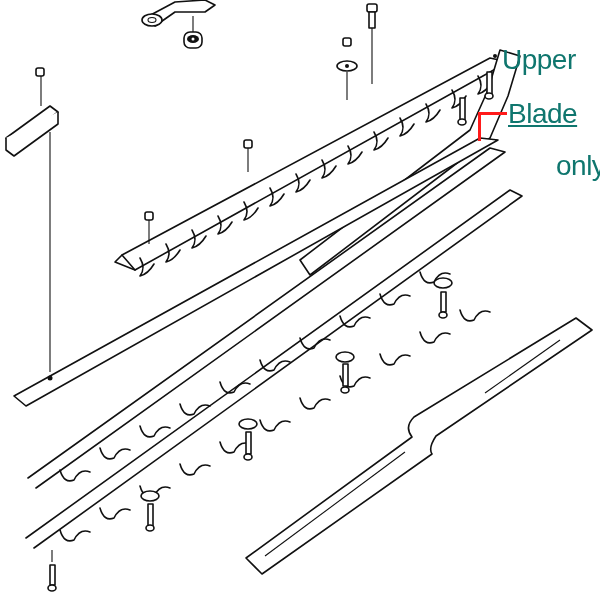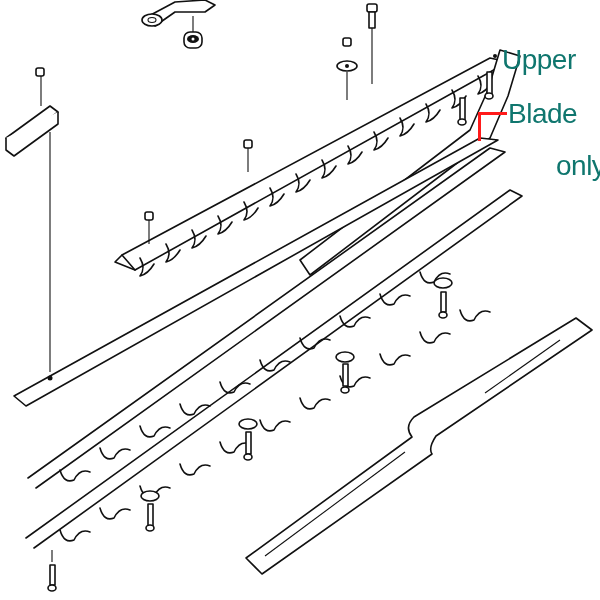--- a/index.html
+++ b/index.html
@@ -146,15 +146,15 @@
   </g>
 
   <g>
     <path class="ln" d="M246,558 L412,437 q-8,-10 2,-20 L576,318 L592,330 L436,436 q-8,12 -4,18 L262,574 Z"></path>
     <line class="thin" x1="265" y1="556" x2="405" y2="452"></line>
     <line class="thin" x1="485" y1="393" x2="560" y2="340"></line>
   </g>
 </svg>
 
 <div class="annot-text" style="left:502px; top:46px;">Upper</div>
-<div class="annot-text" style="left:508px; top:100px;">Blade</div>
+<div class="annot-text" style="left:508px; top:100px;text-decoration:underline;">Blade</div>
 <div class="annot-text" style="left:518px; top:152px;margin-left:38px;">only</div>
 <div class="bracket" style="left:478px; top:112px; width:26px; height:26px;"></div>
 
 </body></html>

